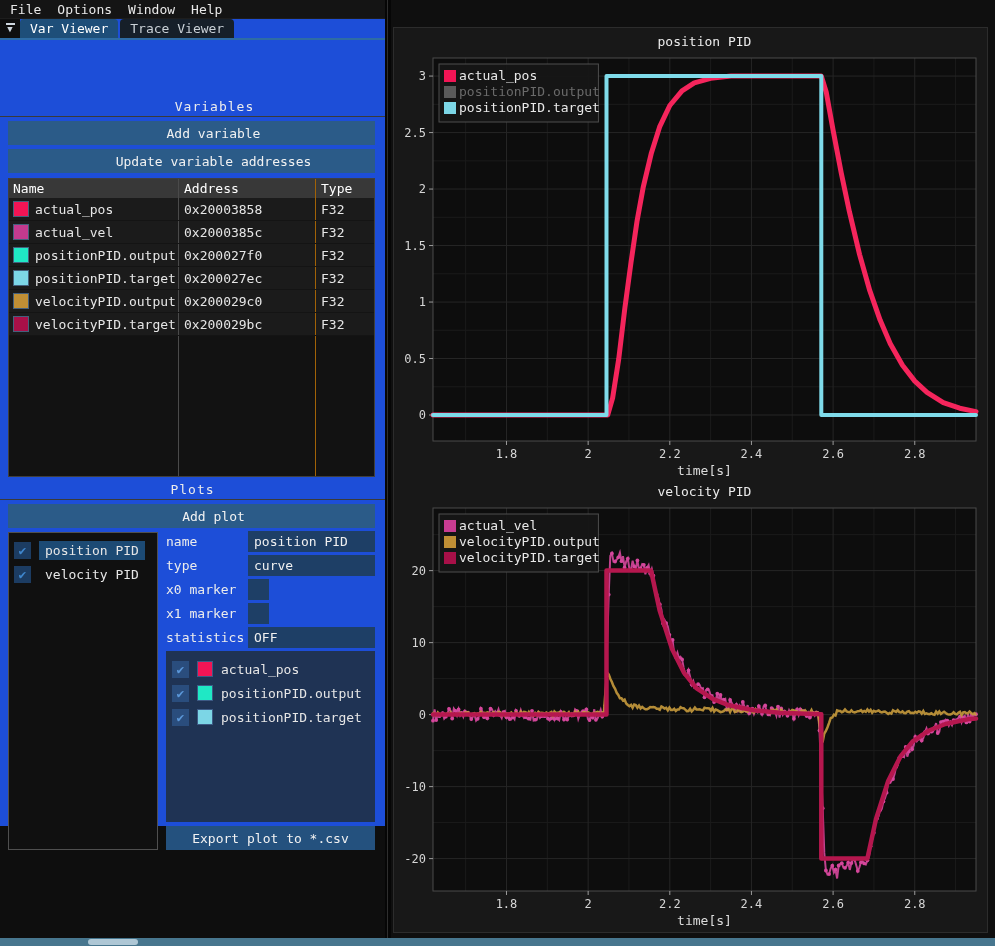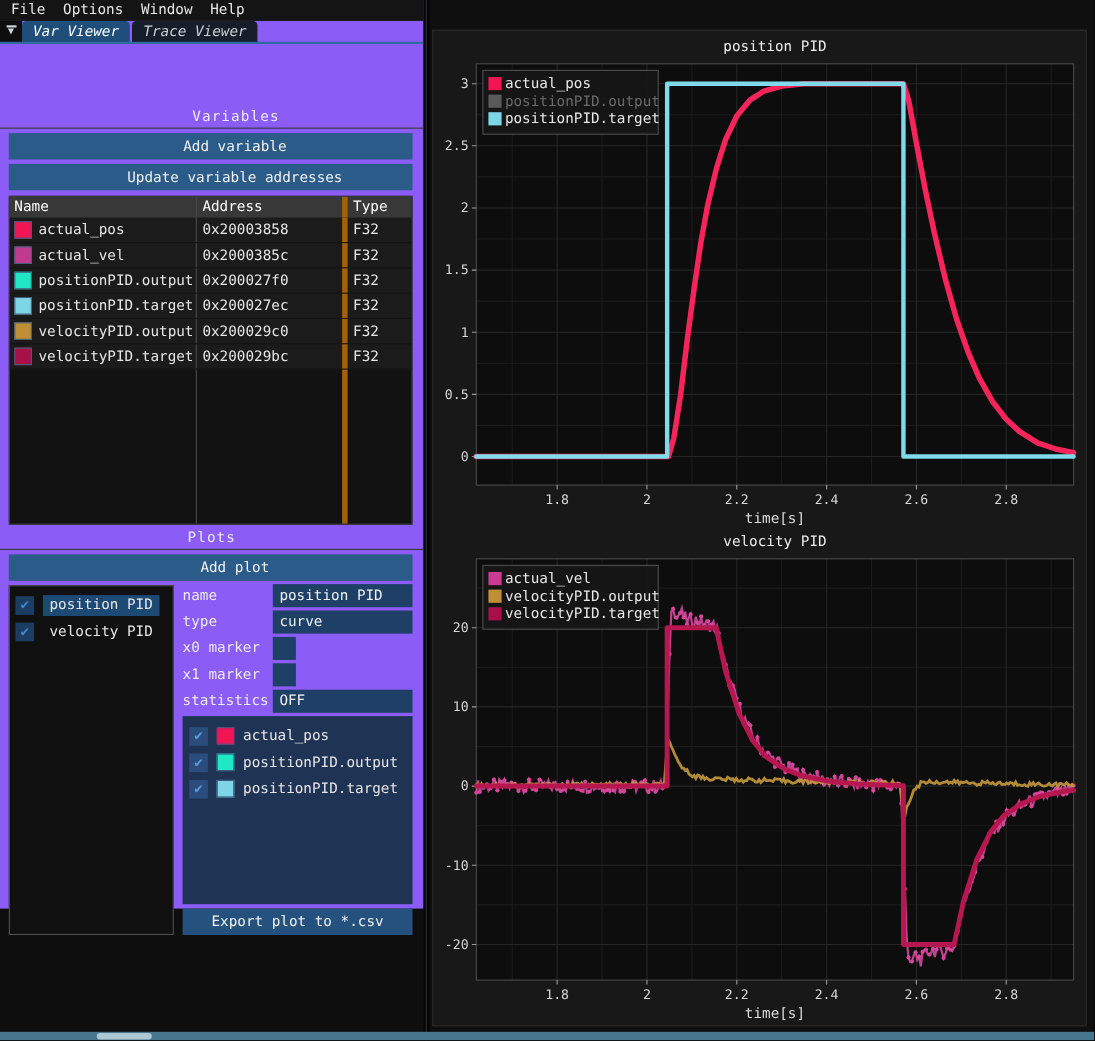--- a/index.html
+++ b/index.html
@@ -3,48 +3,48 @@
 <meta charset="utf-8">
 <style>
   * { margin:0; padding:0; box-sizing:border-box; }
   html,body { background:#000; }
   body { font-family:"DejaVu Sans Mono", monospace; }
   #app {
     position:relative; width:995px; height:946px; overflow:hidden;
     background:#0e0e0e; color:#e6e6e6; font-size:13px;
   }
   
-  #left-panel { position:absolute; left:0; top:0; width:385px; height:826px; background:#8b5cf6; }
+  #left-panel { position:absolute; left:0; top:0; width:385px; height:826px; background:#1d4ed8; }
   #menubar { position:absolute; left:0; top:0; width:385px; height:19px; background:#141414;
              display:flex; gap:16px; align-items:center; padding-left:10px; border-bottom:1px solid #1d1d1d; }
   .menu-item { color:#e8e8e8; cursor:default; }
   #tabbar { position:absolute; left:0; top:19px; width:385px; height:20px; display:flex; align-items:stretch; }
   #tab-underline { position:absolute; left:0; top:38px; width:385px; height:2px; background:#2e6ca4; }
   #collapse-btn { width:20px; display:flex; align-items:center; justify-content:center;
                   color:#cdd6de; font-size:9px; background:#0e0e0e; }
   #collapse-btn .bar { position:absolute; width:9px; height:2px; background:#cdd6de; margin-top:-10px; }
-  .tab { display:flex; align-items:flex-end; padding:2px 10px; margin-right:2px; border-radius:4px 4px 0 0;font-style:italic; }
+  .tab { display:flex; align-items:flex-start; padding:2px 10px; margin-right:2px; border-radius:4px 4px 0 0; }
   .tab.active { background:#1e4e79; color:#fff; }
   .tab.inactive { background:#161f29; color:#c9d0d6; }
   .big-btn { position:absolute; left:8px; width:367px; display:flex; align-items:center; justify-content:center;
              color:#f2f2f2; cursor:pointer; }
   #stopped-btn { top:47px; height:47px; background:#c8860b; color:#fff6e8; }
   .steel { background:#2b5b88;padding-left:44px; }
   #add-var-btn { top:121px; height:24px; }
   #upd-addr-btn { top:149px; height:24px; }
   .section-hdr { position:absolute; left:0; width:385px; text-align:center; color:#ececec; letter-spacing:1px; }
   #vars-hdr { top:99px;padding-left:44px; }
   #plots-hdr { top:482px; }
   .hrule { position:absolute; left:0; width:385px; height:1px; background:#3a3a3a; }
   
   #var-table { position:absolute; left:8px; top:178px; width:367px; height:299px;
                border:1px solid #3f3f3f; background:#121212; display:flex; flex-direction:column; }
   #var-head { display:flex; height:19px; background:#383838; color:#fff; }
   .col-name { width:170px; padding-left:4px; border-right:1px solid #4a4a4a; display:flex; align-items:center; }
-  .col-addr { width:137px; padding-left:5px; border-right:5px solid #a16207; display:flex; align-items:center;text-align:center; }
+  .col-addr { width:137px; padding-left:5px; border-right:1px solid #a16207; display:flex; align-items:center;text-align:center; }
   .col-type { flex:1; padding-left:5px; display:flex; align-items:center; }
   .var-row { display:flex; height:23px; background:#1b1b1b; border-bottom:1px solid #141414; }
   .var-row .col-name { gap:6px; }
   .swatch { width:16px; height:16px; border:1px solid #44607c; flex:0 0 auto; }
   #var-fill { flex:1; display:flex; }
   #var-fill .col-name, #var-fill .col-addr { height:100%; }
   
   #add-plot-btn { top:504px; height:24px; }
   #plot-listbox { position:absolute; left:8px; top:532px; width:150px; height:318px;
                   border:1px solid #4f4f4f; background:#101010; padding-top:5px; }

